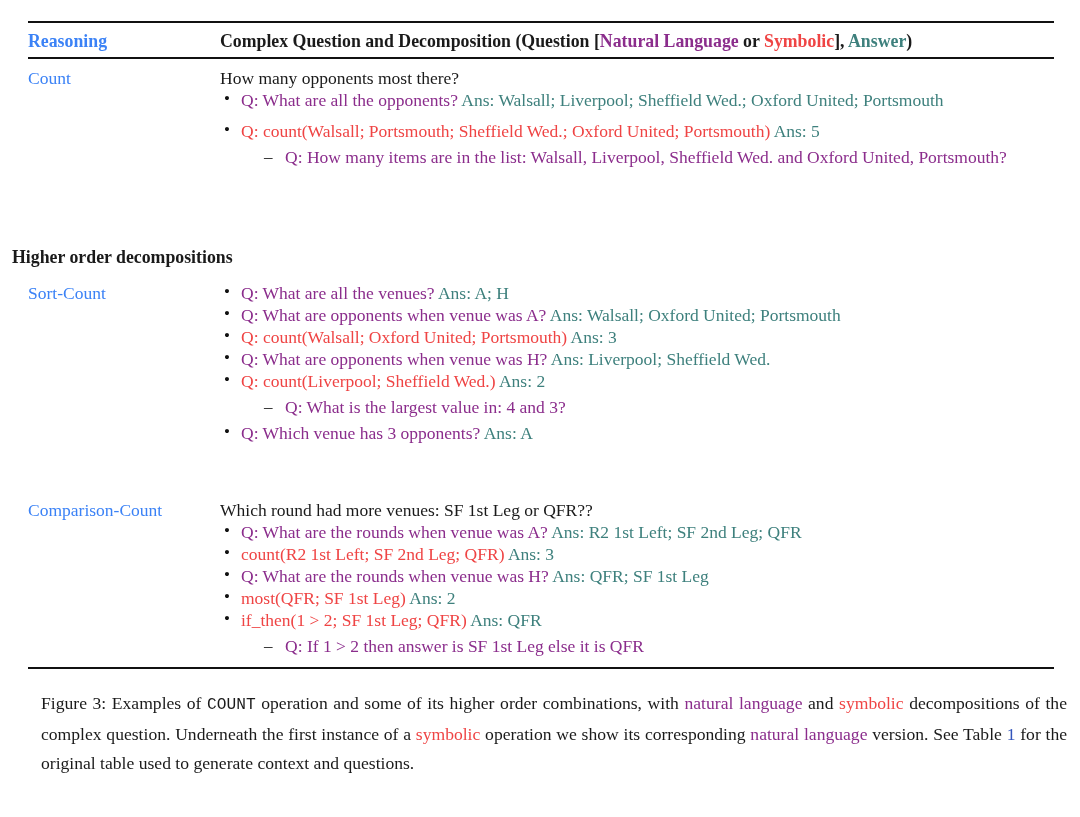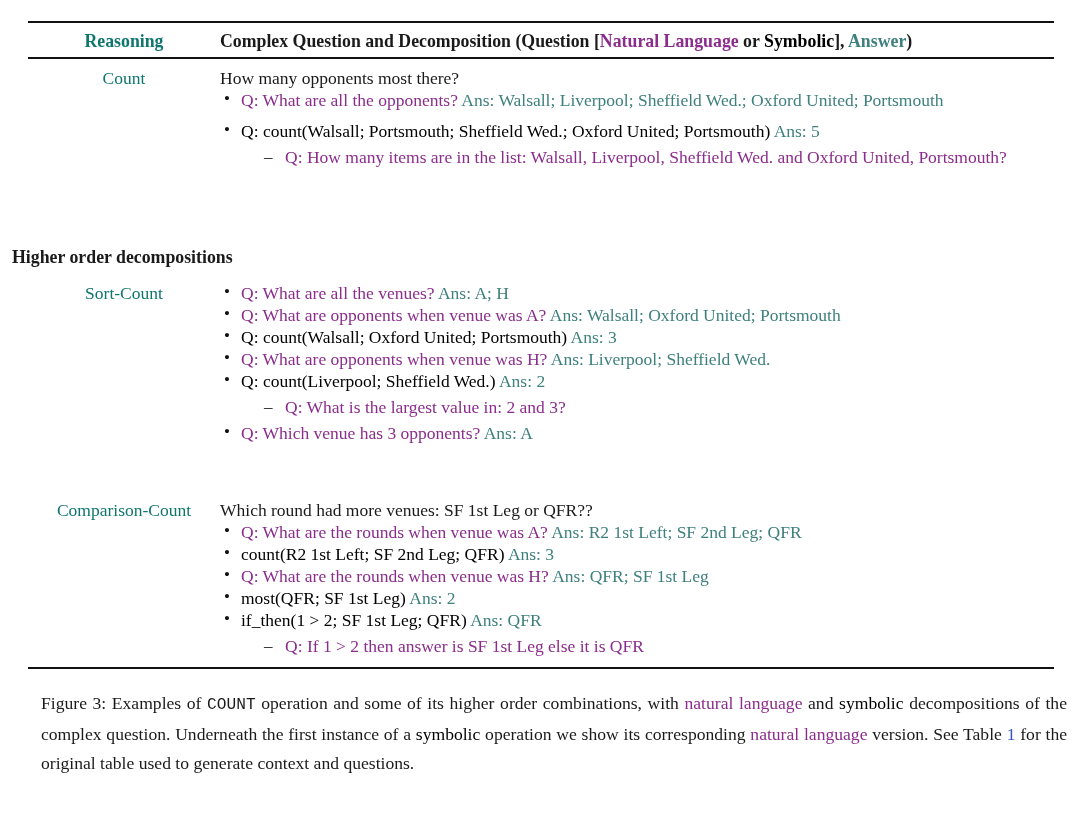--- a/index.html
+++ b/index.html
@@ -40,35 +40,34 @@
     left: 28px;
     width: 1026px;
     display: flex;
     align-items: flex-start;
   }
   .col-label {
     width: 192px;
     flex: 0 0 192px;
     font-size: 17.5px;
     line-height: 22px;
-    color: #0f766e;
-    text-align: center;
+    color: #3b82f6;
   }
   .col-body {
     flex: 1 1 auto;
     font-size: 17.5px;
     line-height: 22px;
   }
 
   .hdr .col-label,
   .hdr .col-body { font-weight: bold; font-size: 17.8px; }
 
   
   .nl   { color: #8B2D8C; }   
-  .sym  { color: #000000; }   
+  .sym  { color: #ef4444; }   
   .ans  { color: #3E807D; }   
   .plain{ color: #1a1a1a; }
   .link { color: #3355bb; }
   .mono { font-family: "Liberation Mono", "DejaVu Sans Mono", monospace; font-size: 16.2px; }
 
   
   ul.blist {
     list-style: none;
     margin: 0;
     padding: 0;
@@ -167,21 +166,21 @@
   <div class="trow" style="top:282px;">
     <div class="col-label">Sort-Count</div>
     <div class="col-body">
       <ul class="blist">
           <li><span><span class="nl">Q: What are all the venues?</span><span class="ans">   Ans: A; H</span></span></li>
           <li><span><span class="nl">Q: What are opponents when venue was A?</span><span class="ans">   Ans: Walsall; Oxford United; Portsmouth</span></span></li>
           <li><span><span class="sym">Q: count(Walsall; Oxford United; Portsmouth)</span><span class="ans">   Ans: 3</span></span></li>
           <li><span><span class="nl">Q: What are opponents when venue was H?</span><span class="ans">   Ans: Liverpool; Sheffield Wed.</span></span></li>
           <li><span><span class="sym">Q: count(Liverpool; Sheffield Wed.)</span><span class="ans">   Ans: 2</span></span></li>
           <ul class="dlist">
-            <li><span><span class="nl">Q: What is the largest value in: 2 and 3?</span></span></li>
+            <li><span><span class="nl">Q: What is the largest value in: 4 and 3?</span></span></li>
           </ul>
           <li><span><span class="nl">Q: Which venue has 3 opponents?</span><span class="ans"> Ans: A</span></span></li>
         </ul>
     </div>
   </div>
 
   <div class="trow" style="top:499px;">
     <div class="col-label">Comparison-Count</div>
     <div class="col-body">
       <div>Which round had more venues: SF 1st Leg or QFR??</div>

